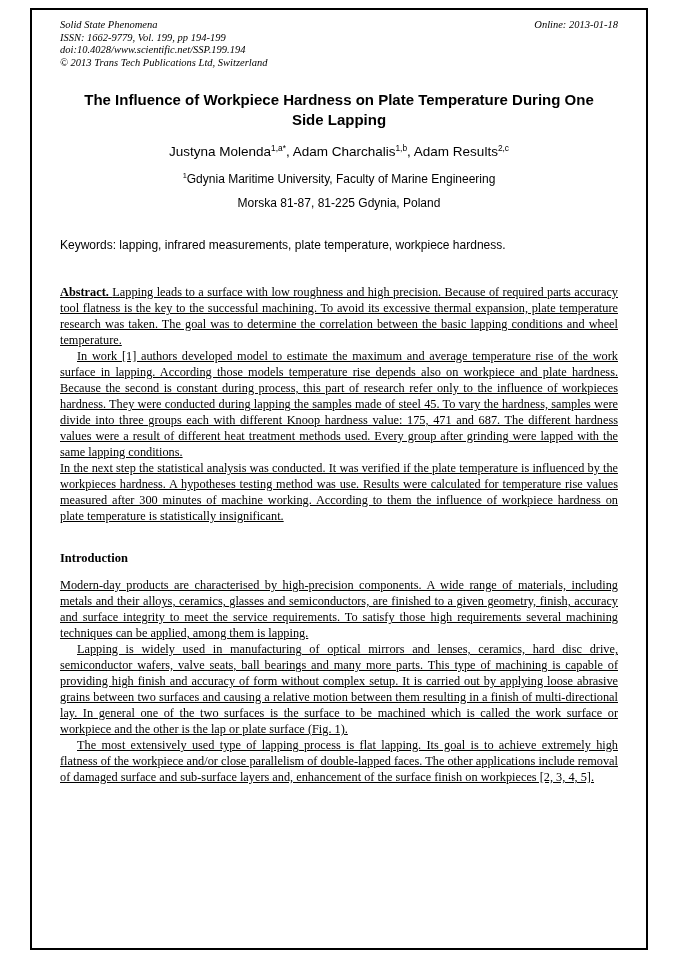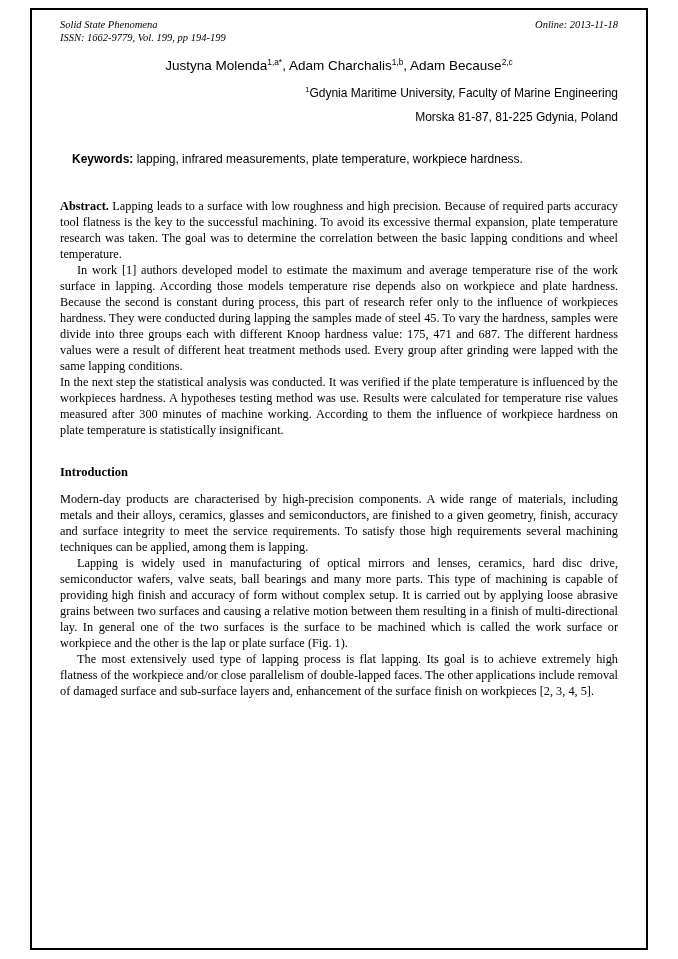--- a/index.html
+++ b/index.html
@@ -37,61 +37,65 @@
     text-align: center;
   }
   .authors {
     margin-top: 13px;
     text-align: center;
     font: 13.5px/17px "Liberation Sans", sans-serif;
   }
   sup { font-size: 0.62em; line-height: 0; }
   .affil {
     margin-top: 9px;
-    text-align: right;
+    text-align: center;
     font: 12px/15px "Liberation Sans", sans-serif;
   }
   .affil-first { margin-top: 12px; }
   
   .keywords {
     margin: 27px 0 0 0;
     font: 12px/15px "Liberation Sans", sans-serif;
   }
-  .keywords strong { font-weight: bold; margin-left: 12px; }
+  .keywords strong { font-weight: normal; }
   
   .abstract-section { margin-top: 31px; }
   .body-p {
     margin: 0;
     font: 12.3px/16px "Liberation Serif", serif;
     text-align: justify;
+    text-decoration: underline;
   }
   .body-p strong { font-weight: bold; }
   .indent { text-indent: 17px; }
   .section-heading {
     margin: 26px 0 11px 0;
     font: bold 12.5px/16px "Liberation Serif", serif;
   }
 </style>
 </head>
 <body>
 
 <div class="page">
   <div class="frame">
 
     <header class="pub-header">
       <div class="pub-row">
         <span>Solid State Phenomena</span>
-        <span>Online: 2013-11-18</span>
+        <span>Online: 2013-01-18</span>
       </div>
       <div>ISSN: 1662-9779, Vol. 199, pp 194-199</div>
+      <div>doi:10.4028/www.scientific.net/SSP.199.194</div>
+      <div>© 2013 Trans Tech Publications Ltd, Switzerland</div>
     </header>
 
+    <h1 class="title">The Influence of Workpiece Hardness on Plate Temperature During One Side Lapping</h1>
 
     <div class="authors">
-      <span><span>Justyna Molenda</span><sup>1,a*</sup><span>, </span></span><span><span>Adam Charchalis</span><sup>1,b</sup><span>, </span></span><span><span>Adam Because</span><sup>2,c</sup></span>
+      <span><span>Justyna Molenda</span><sup>1,a*</sup><span>, </span></span><span><span>Adam Charchalis</span><sup>1,b</sup><span>, </span></span><span><span>Adam Results</span><sup>2,c</sup></span>
     </div>
 
     <div class="affil affil-first"><sup>1</sup><span>Gdynia Maritime University, Faculty of Marine Engineering</span></div>
     <div class="affil"><span>Morska 81-87, 81-225 Gdynia, Poland</span></div>
 
 
     <p class="keywords"><strong>Keywords:</strong><span> lapping, infrared measurements, plate temperature, workpiece hardness.</span></p>
 
     <section class="abstract-section">
       <p class="body-p"><strong>Abstract. </strong><span>Lapping leads to a surface with low roughness and high precision. Because of required parts accuracy tool flatness is the key to the successful machining. To avoid its excessive thermal expansion, plate temperature research was taken. The goal was to determine the correlation between the basic lapping conditions and wheel temperature.</span></p>

